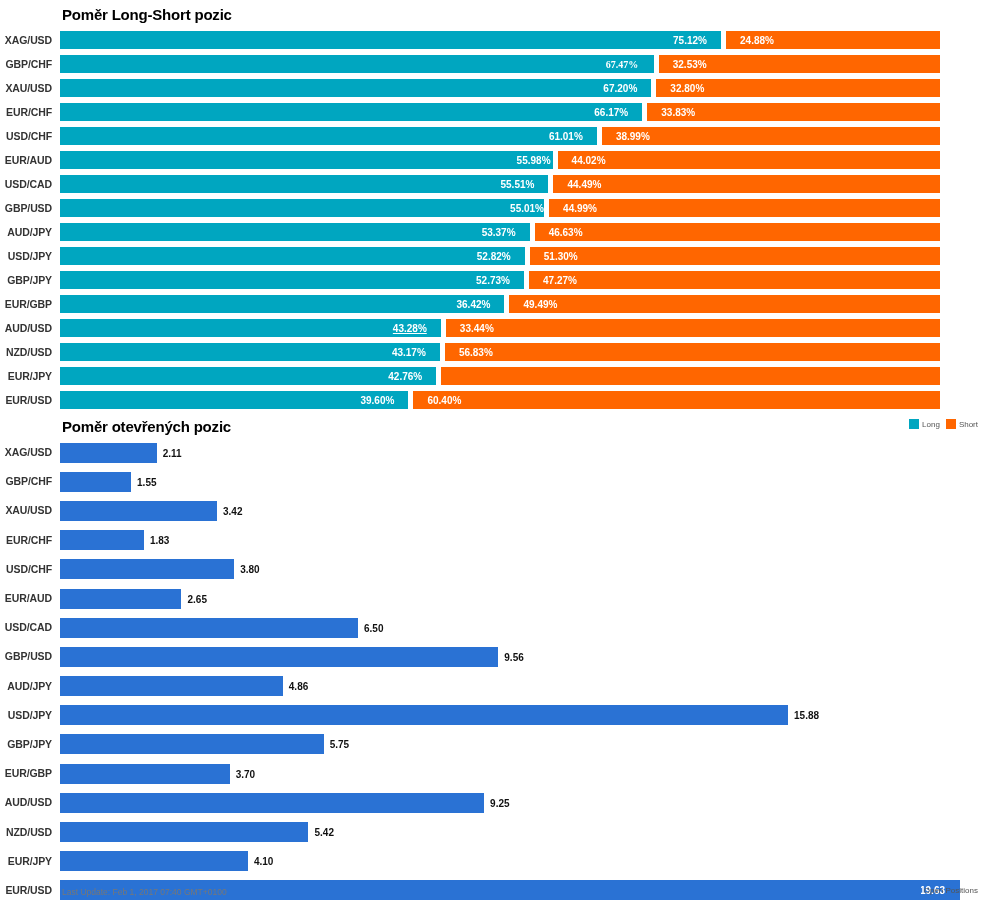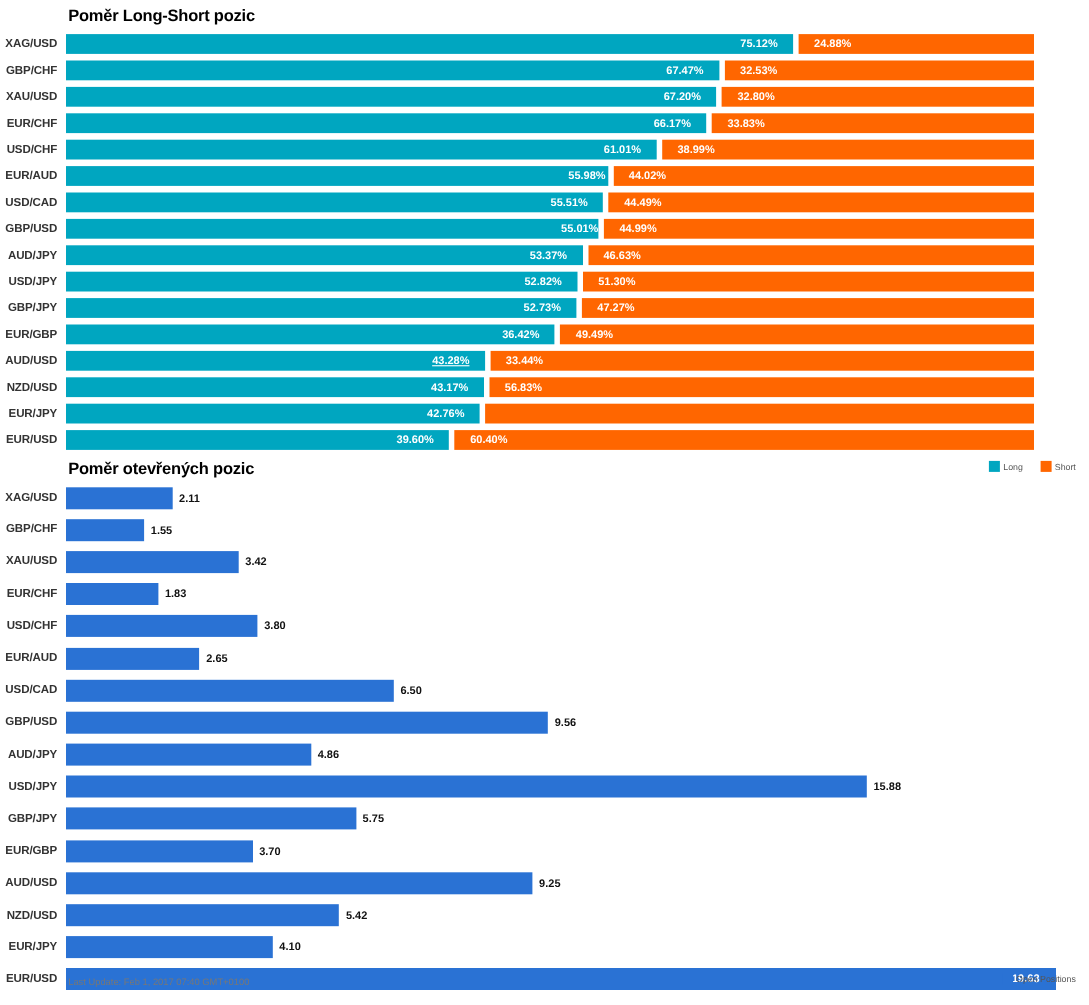--- a/index.html
+++ b/index.html
@@ -66,21 +66,21 @@
   }
   .val-outside {
     color: #111111;
   }
 
   
   .legend {
     position: absolute;
     display: flex;
     align-items: center;
-    gap: 16px;
+    gap: 6px;
     font-size: 8px;
     color: #555555;
     white-space: nowrap;
   }
   .legend-item {
     display: flex;
     align-items: center;
     gap: 3px;
   }
   .legend-swatch {
@@ -106,21 +106,21 @@
       <div class="row" style="height: 24px;">
         <div class="cat-label" style="top: 5.5px;">XAG/USD</div>
         <div class="bar" style="left: 60px; width: 661.056px; height: 18px; background: rgb(0, 166, 192); top: 3px;"></div>
         <div class="bar-value val-inside" style="left: 673.056px; top: 8px;">75.12%</div>
         <div class="bar" style="left: 726.056px; width: 213.944px; height: 18px; background: rgb(255, 102, 0); top: 3px;"></div>
         <div class="bar-value val-inside" style="left: 740.056px; top: 8px;">24.88%</div>
       </div>
       <div class="row" style="height: 24px;">
         <div class="cat-label" style="top: 5.5px;">GBP/CHF</div>
         <div class="bar" style="left: 60px; width: 593.736px; height: 18px; background: rgb(0, 166, 192); top: 3px;"></div>
-        <div class="bar-value val-inside" style="left: 605.736px; top: 8px;">67.47%</div>
+        <div class="bar-value val-inside" style="left: 605.736px; top: 8px; font-family: Liberation Serif, serif;">67.47%</div>
         <div class="bar" style="left: 658.736px; width: 281.264px; height: 18px; background: rgb(255, 102, 0); top: 3px;"></div>
         <div class="bar-value val-inside" style="left: 672.736px; top: 8px;">32.53%</div>
       </div>
       <div class="row" style="height: 24px;">
         <div class="cat-label" style="top: 5.5px;">XAU/USD</div>
         <div class="bar" style="left: 60px; width: 591.36px; height: 18px; background: rgb(0, 166, 192); top: 3px;"></div>
         <div class="bar-value val-inside" style="left: 603.36px; top: 8px;">67.20%</div>
         <div class="bar" style="left: 656.36px; width: 283.64px; height: 18px; background: rgb(255, 102, 0); top: 3px;"></div>
         <div class="bar-value val-inside" style="left: 670.36px; top: 8px;">32.80%</div>
       </div>

